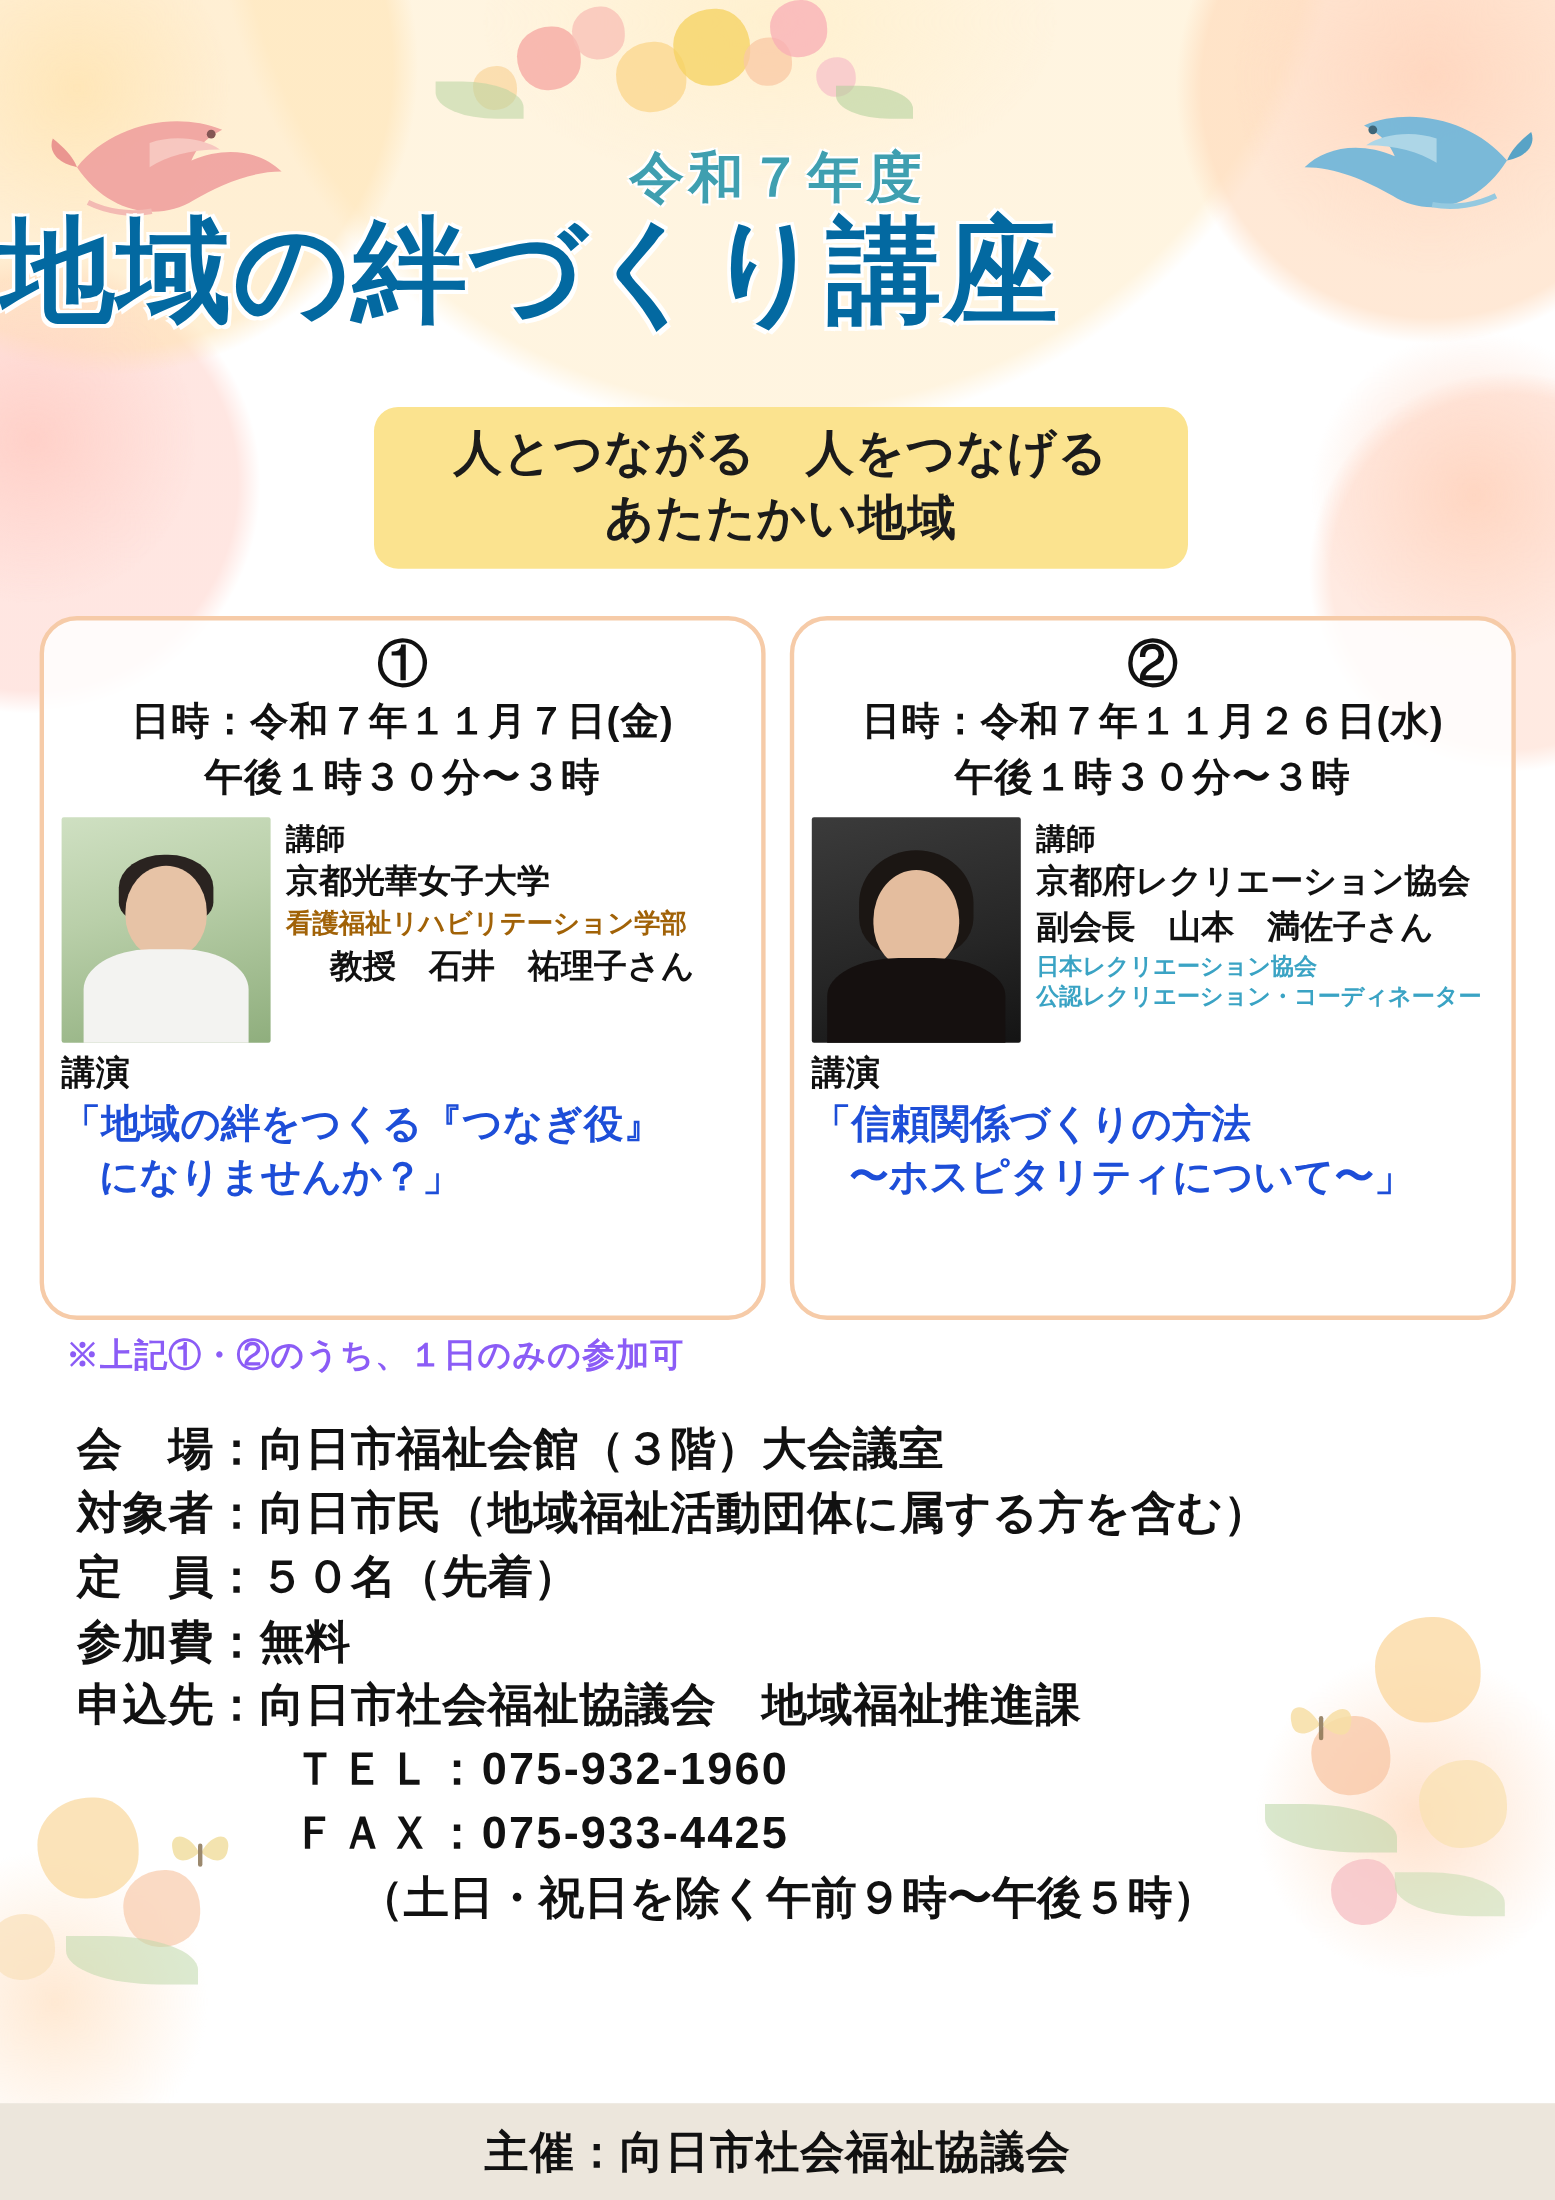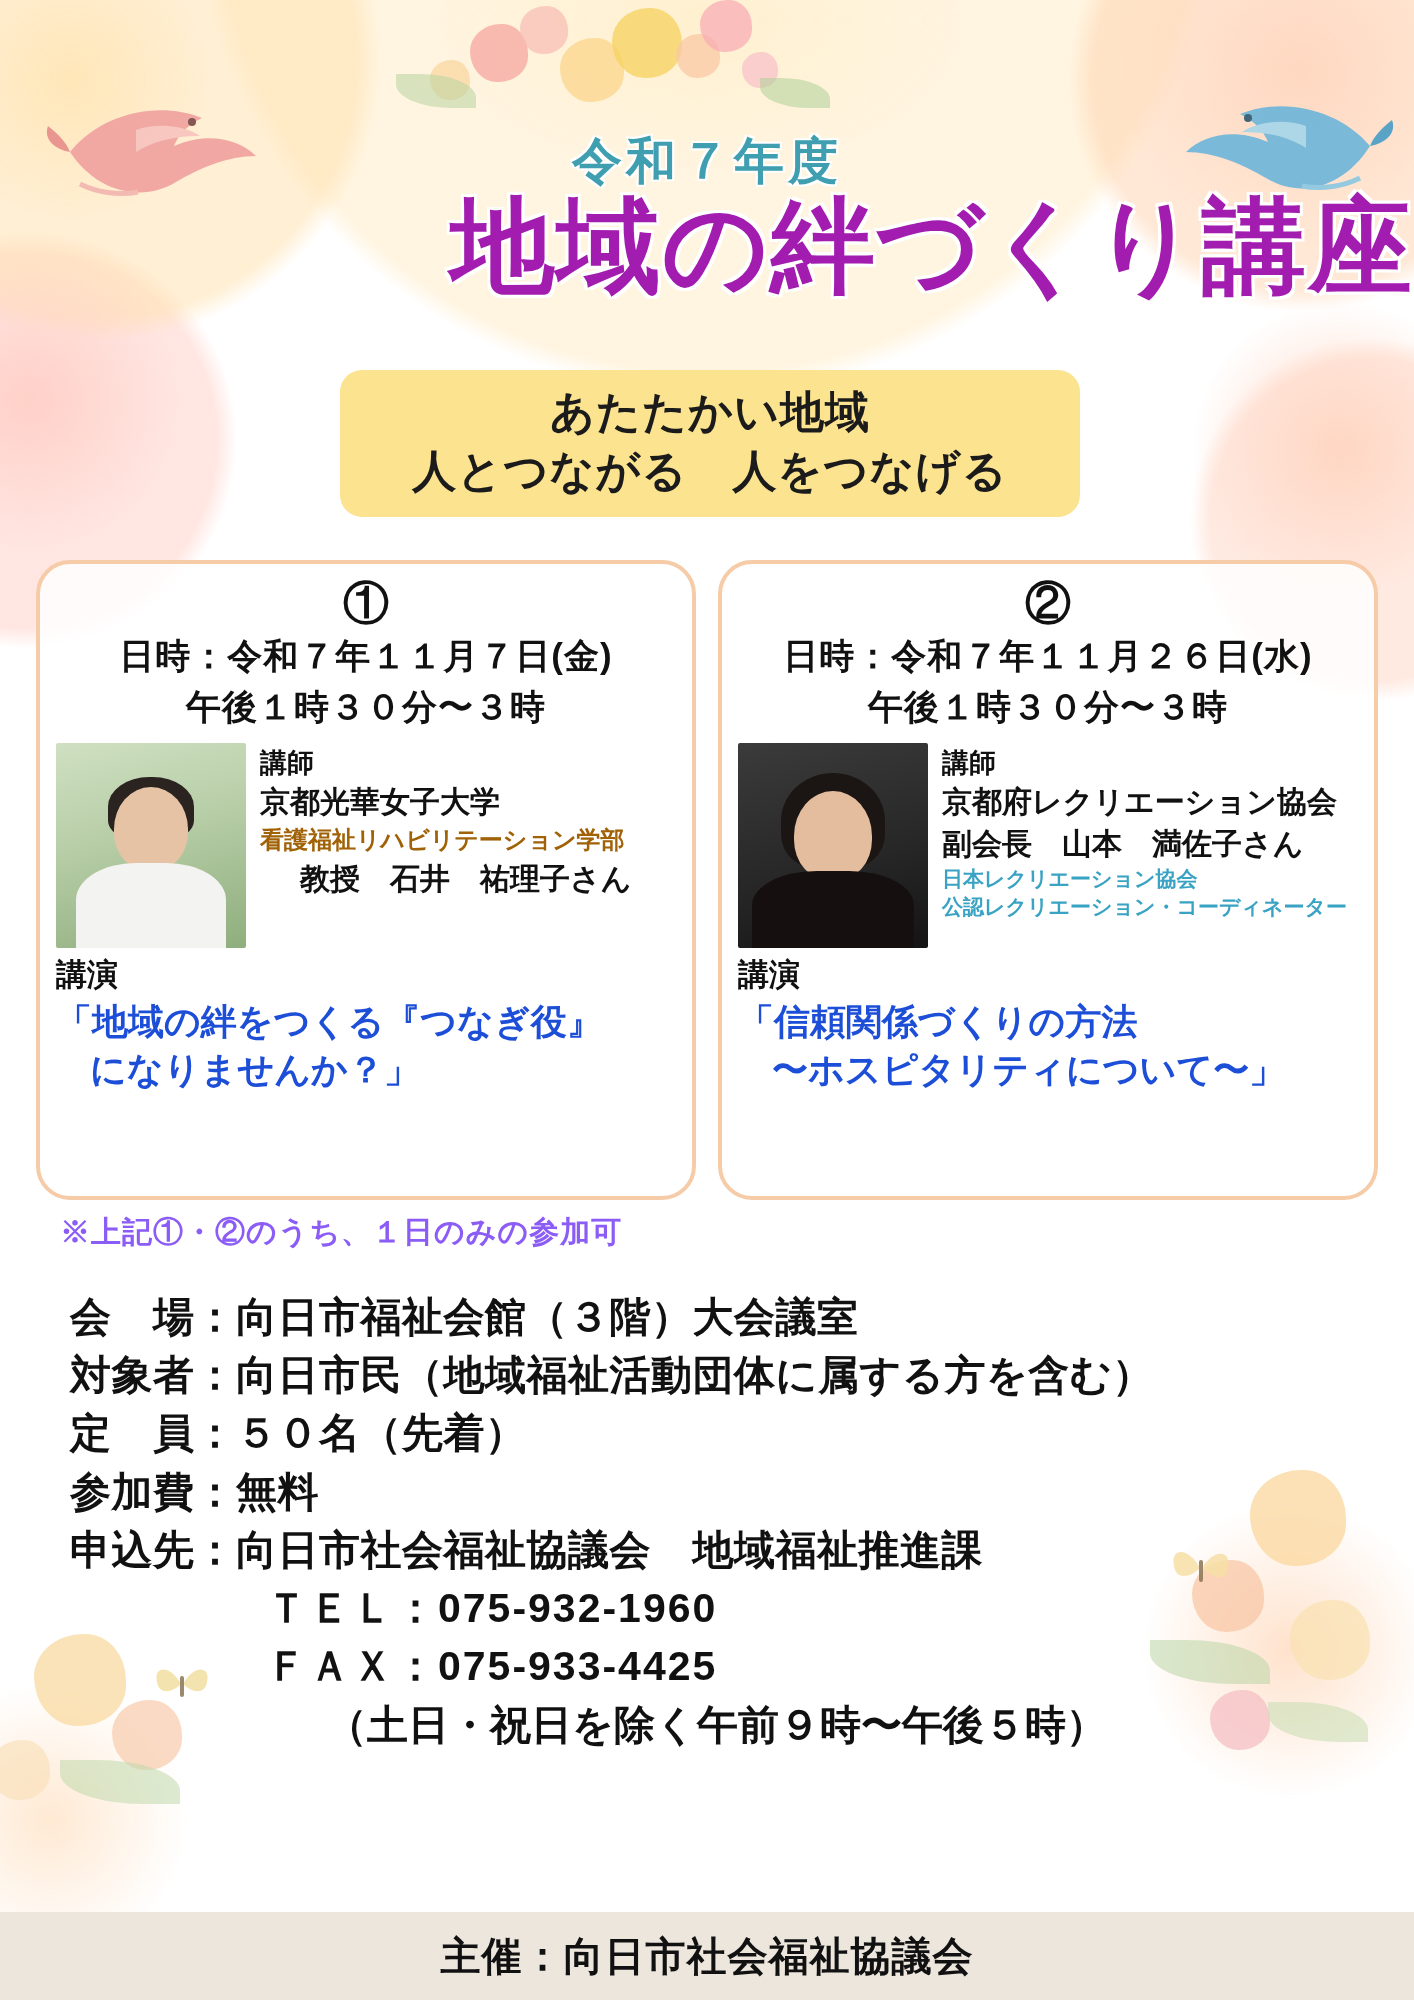--- a/index.html
+++ b/index.html
@@ -46,25 +46,25 @@
     text-align: center;
     font-size: 50px;
     font-weight: bold;
     letter-spacing: 4px;
     color: #3f9fb0;
     text-shadow: 2px 2px 0 #ffffff, -2px 2px 0 #ffffff, 2px -2px 0 #ffffff, -2px -2px 0 #ffffff;
   }
   .main-title {
     position: absolute;
     top: 178px; left: 0; right: 0;
-    text-align: right;
+    text-align: left;
     font-size: 104px;
     font-weight: bold;
     letter-spacing: 2px;
-    color: #a21caf;
+    color: #0369a1;
     -webkit-text-stroke: 3px #ffffff;
     paint-order: stroke fill;
     text-shadow: 3px 3px 0 #ffffff, -3px 3px 0 #ffffff, 3px -3px 0 #ffffff, -3px -3px 0 #ffffff;
   }
   .subtitle-box {
     position: absolute;
     top: 370px;
     left: 340px;
     width: 740px;
     padding: 12px 0 16px;
@@ -284,22 +284,22 @@
     <path d="M31 26 C20 6 3 8 7 24 C9 37 22 35 31 26 Z" fill="#f2dfa2"></path>
     <path d="M33 26 C44 6 61 8 57 24 C55 37 42 35 33 26 Z" fill="#f2dfa2"></path>
     <rect x="30" y="18" width="4" height="21" rx="2" fill="#8a7555"></rect>
   </svg>
 </div>
 
 <div class="fiscal-year">令和７年度</div>
 <div class="main-title">地域の絆づくり講座</div>
 
 <div class="subtitle-box">
+  <div>人とつながる　人をつなげる</div>
   <div>あたたかい地域</div>
-  <div>人とつながる　人をつなげる</div>
 </div>
 
 <div class="cards">
 
   <div class="card">
     <div class="card-num">①</div>
     <div class="card-when">日時：令和７年１１月７日(金)</div>
     <div class="card-when">午後１時３０分〜３時</div>
 
     <div class="card-body">

